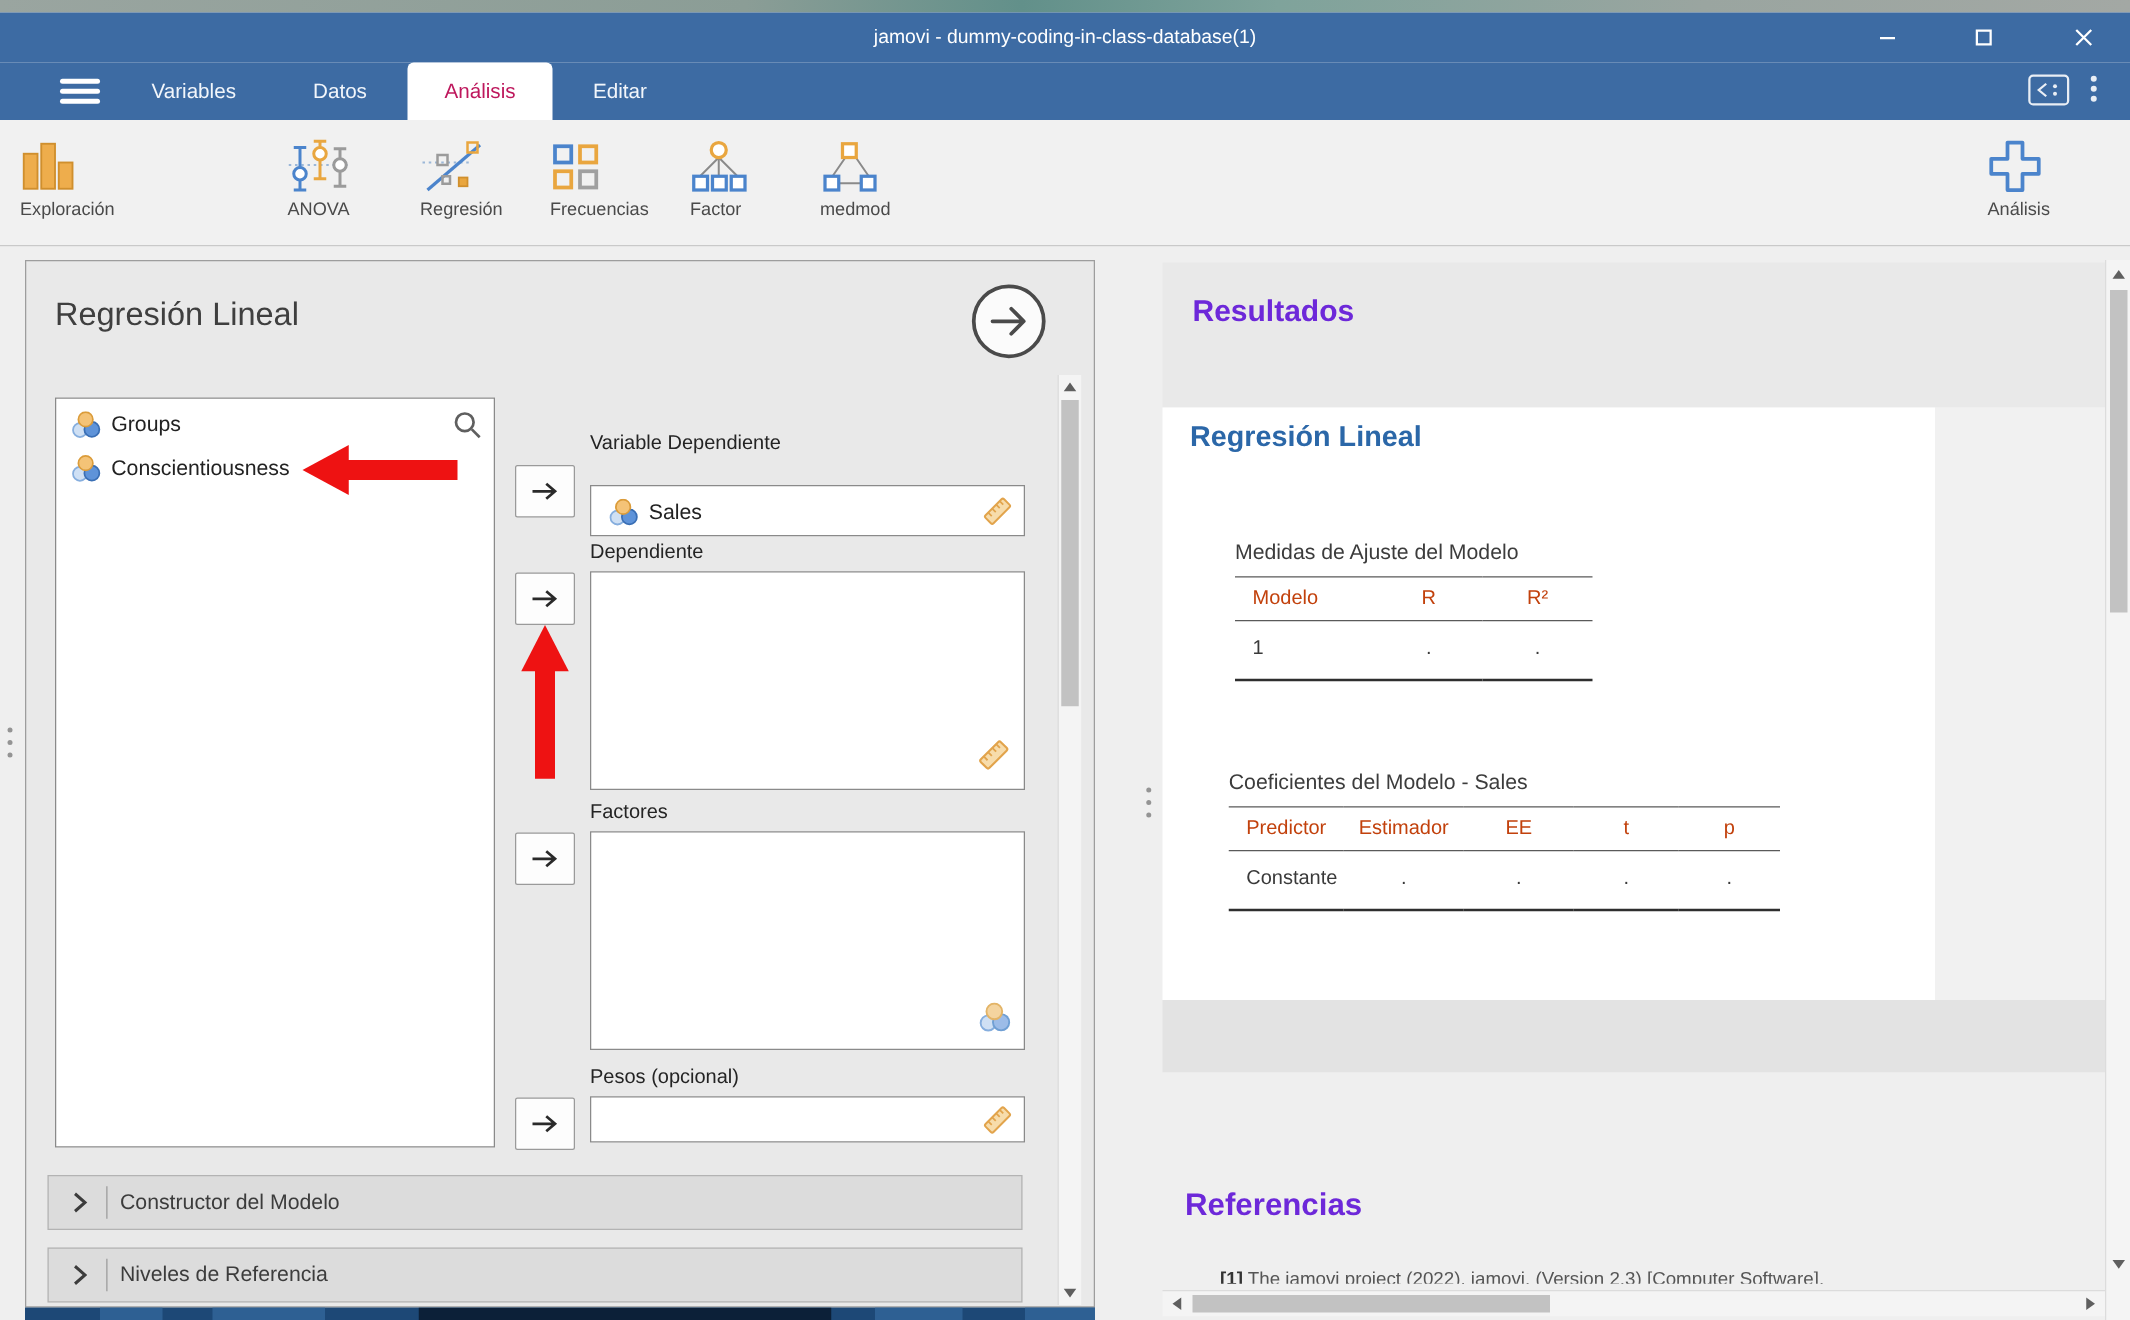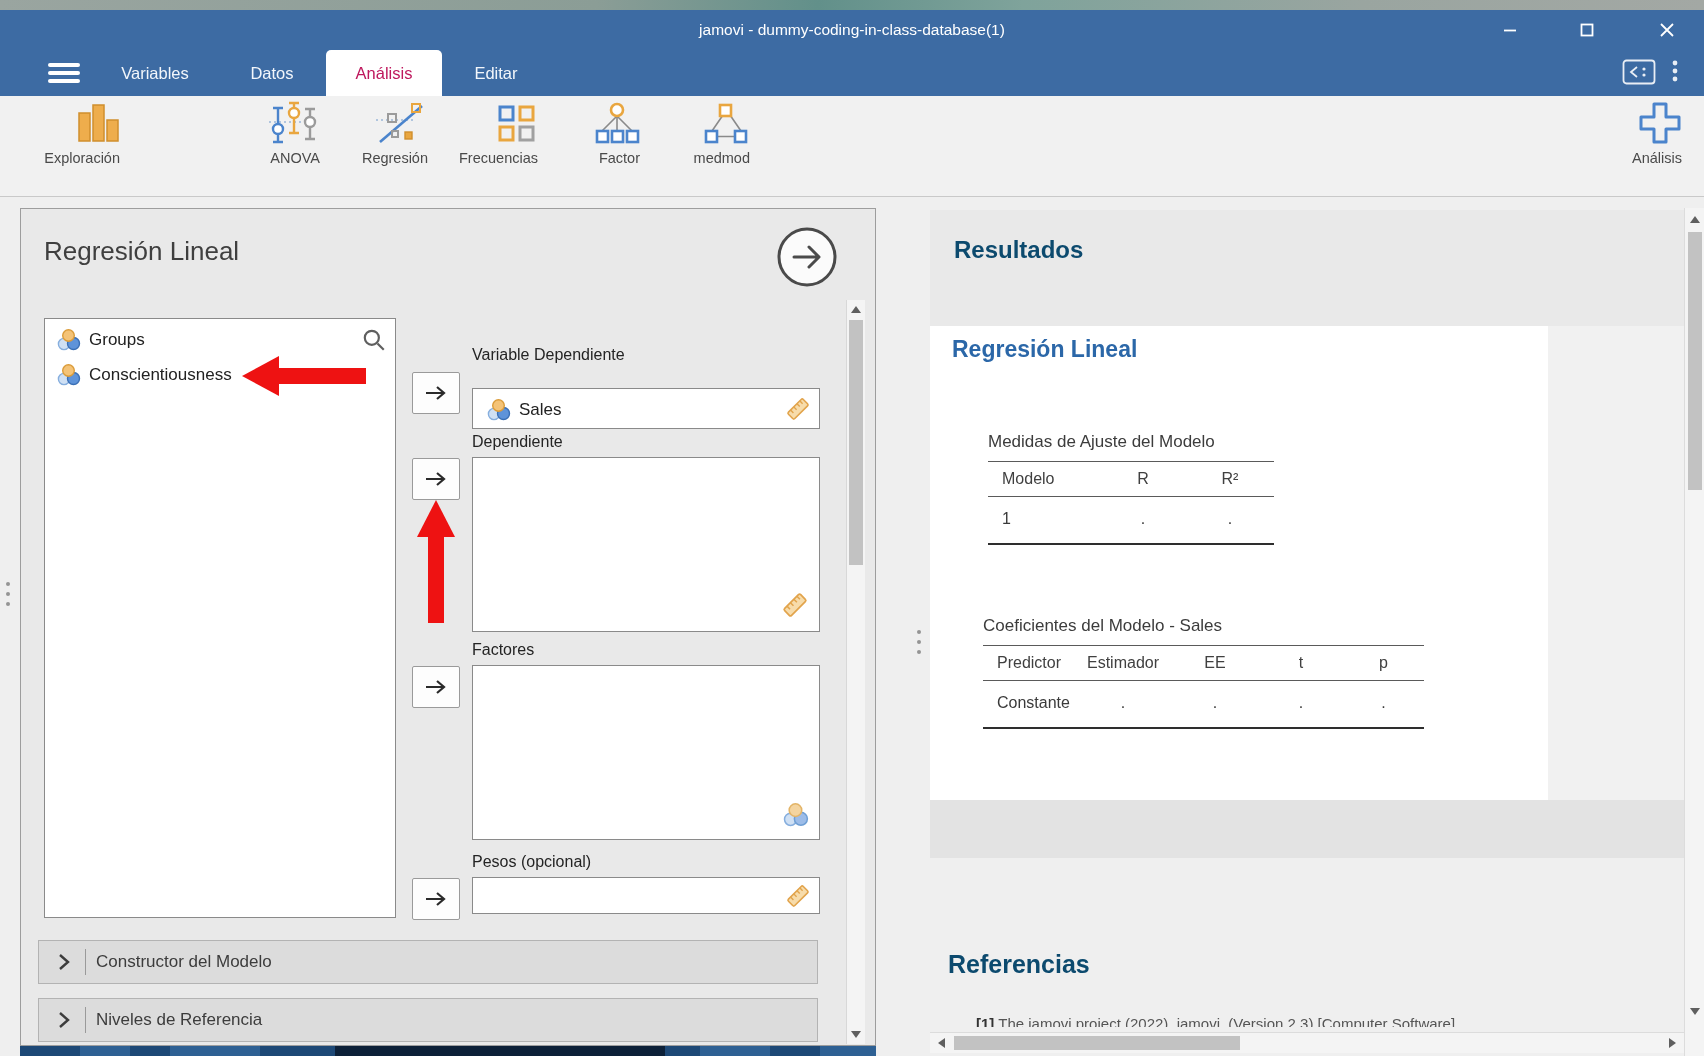--- a/index.html
+++ b/index.html
@@ -14,21 +14,21 @@
      text-align:center;color:#ffffff;font-size:15.5px;}
   .winbtn{top:14px;width:44px;height:32px;display:flex;align-items:center;justify-content:center;cursor:default;}
   .tabbar{left:0;top:50px;width:1704px;height:46px;background:#3d6ba3;}
   .tab{top:50px;height:46px;line-height:46px;text-align:center;color:#f2f6fb;font-size:16.5px;cursor:default;}
   .tab-active{left:326px;top:50px;width:116px;height:46px;background:#ffffff;
      border-radius:5px 5px 0 0;line-height:46px;text-align:center;color:#be185d;font-size:16.5px;}
   .hamburger{left:48px;top:63px;width:32px;height:20px;}
   .hamburger div{height:3.5px;background:#fff;border-radius:2px;margin-bottom:4.5px;}
   
   .ribbon{left:0;top:96px;width:1704px;height:100px;background:#f1f1f1;border-bottom:1px solid #c9c9c9;}
-  .ribbon-item{top:94px;height:86px;display:flex;flex-direction:column;align-items:flex-end;justify-content:flex-start;cursor:default;}
+  .ribbon-item{top:104px;height:86px;display:flex;flex-direction:column;align-items:flex-start;justify-content:flex-start;cursor:default;}
   .ribbon-item .ric{height:52px;display:flex;align-items:flex-end;justify-content:center;}
   .ribbon-item .rlb{margin-top:4px;font-size:14.5px;color:#4a4a4a;white-space:nowrap;}
   
   .opts-panel{left:20px;top:208px;width:856px;height:838px;background:#e9e9e9;border:1px solid #9d9d9d;box-sizing:border-box;}
   .opts-title{left:44px;top:236px;font-size:26px;color:#3f3f3f;}
   .listbox{left:44px;top:318px;width:352px;height:600px;background:#ffffff;border:1px solid #8a8a8a;box-sizing:border-box;}
   .varrow{position:absolute;left:12px;width:300px;height:26px;display:flex;align-items:center;cursor:default;}
   .varrow .nm{margin-left:8px;font-size:17px;color:#222222;}
   .fieldlbl{font-size:16px;color:#242424;}
   .fieldbox{background:#ffffff;border:1px solid #8a8a8a;box-sizing:border-box;}
@@ -41,25 +41,25 @@
   
   .sb-track-v{background:#f4f4f4;}
   .sb-thumb{background:#c2c2c2;position:absolute;}
   .tri{width:0;height:0;position:absolute;}
   
   .res-band{left:930px;top:210px;width:754px;height:116px;background:#e9e9e9;}
   .res-doc{left:930px;top:326px;width:618px;height:474px;background:#ffffff;}
   .res-margin{left:1548px;top:326px;width:136px;height:474px;background:#f1f1f1;}
   .res-band2{left:930px;top:800px;width:754px;height:58px;background:#e3e3e3;}
   .res-refs-bg{left:930px;top:858px;width:754px;height:174px;background:#efefef;}
-  .res-h1{font-size:24px;font-weight:bold;color:#0c4a6e;}
+  .res-h1{font-size:24px;font-weight:bold;color:#6d28d9;}
   .res-h2{font-size:23px;font-weight:bold;color:#2b67a8;}
   .tbl-title{font-size:17px;color:#3c3c3c;margin-bottom:9px;}
   table.jmv{border-collapse:collapse;table-layout:fixed;font-size:16px;color:#3a3a3a;}
-  table.jmv th{font-weight:normal;color:#404040;padding:8px 6px;}
+  table.jmv th{font-weight:normal;color:#c2410c;padding:8px 6px;}
   table.jmv td{padding:13px 6px 15px 6px;}
   table.jmv thead tr{border-top:1.5px solid #5a5a5a;border-bottom:1.5px solid #5a5a5a;}
   table.jmv tbody tr{border-bottom:2.5px solid #2e2e2e;}
   .cL{text-align:left;padding-left:14px !important;}
   .cC{text-align:center;}
   .ref-clip{overflow:hidden;font-size:15px;line-height:20px;color:#555;white-space:nowrap;}
   .ref-clip b{color:#333;}
   
   .red{background:#ee1212;}
   .navy-strip{left:20px;top:1046px;width:856px;height:10px;background:#1d4876;overflow:hidden;}

